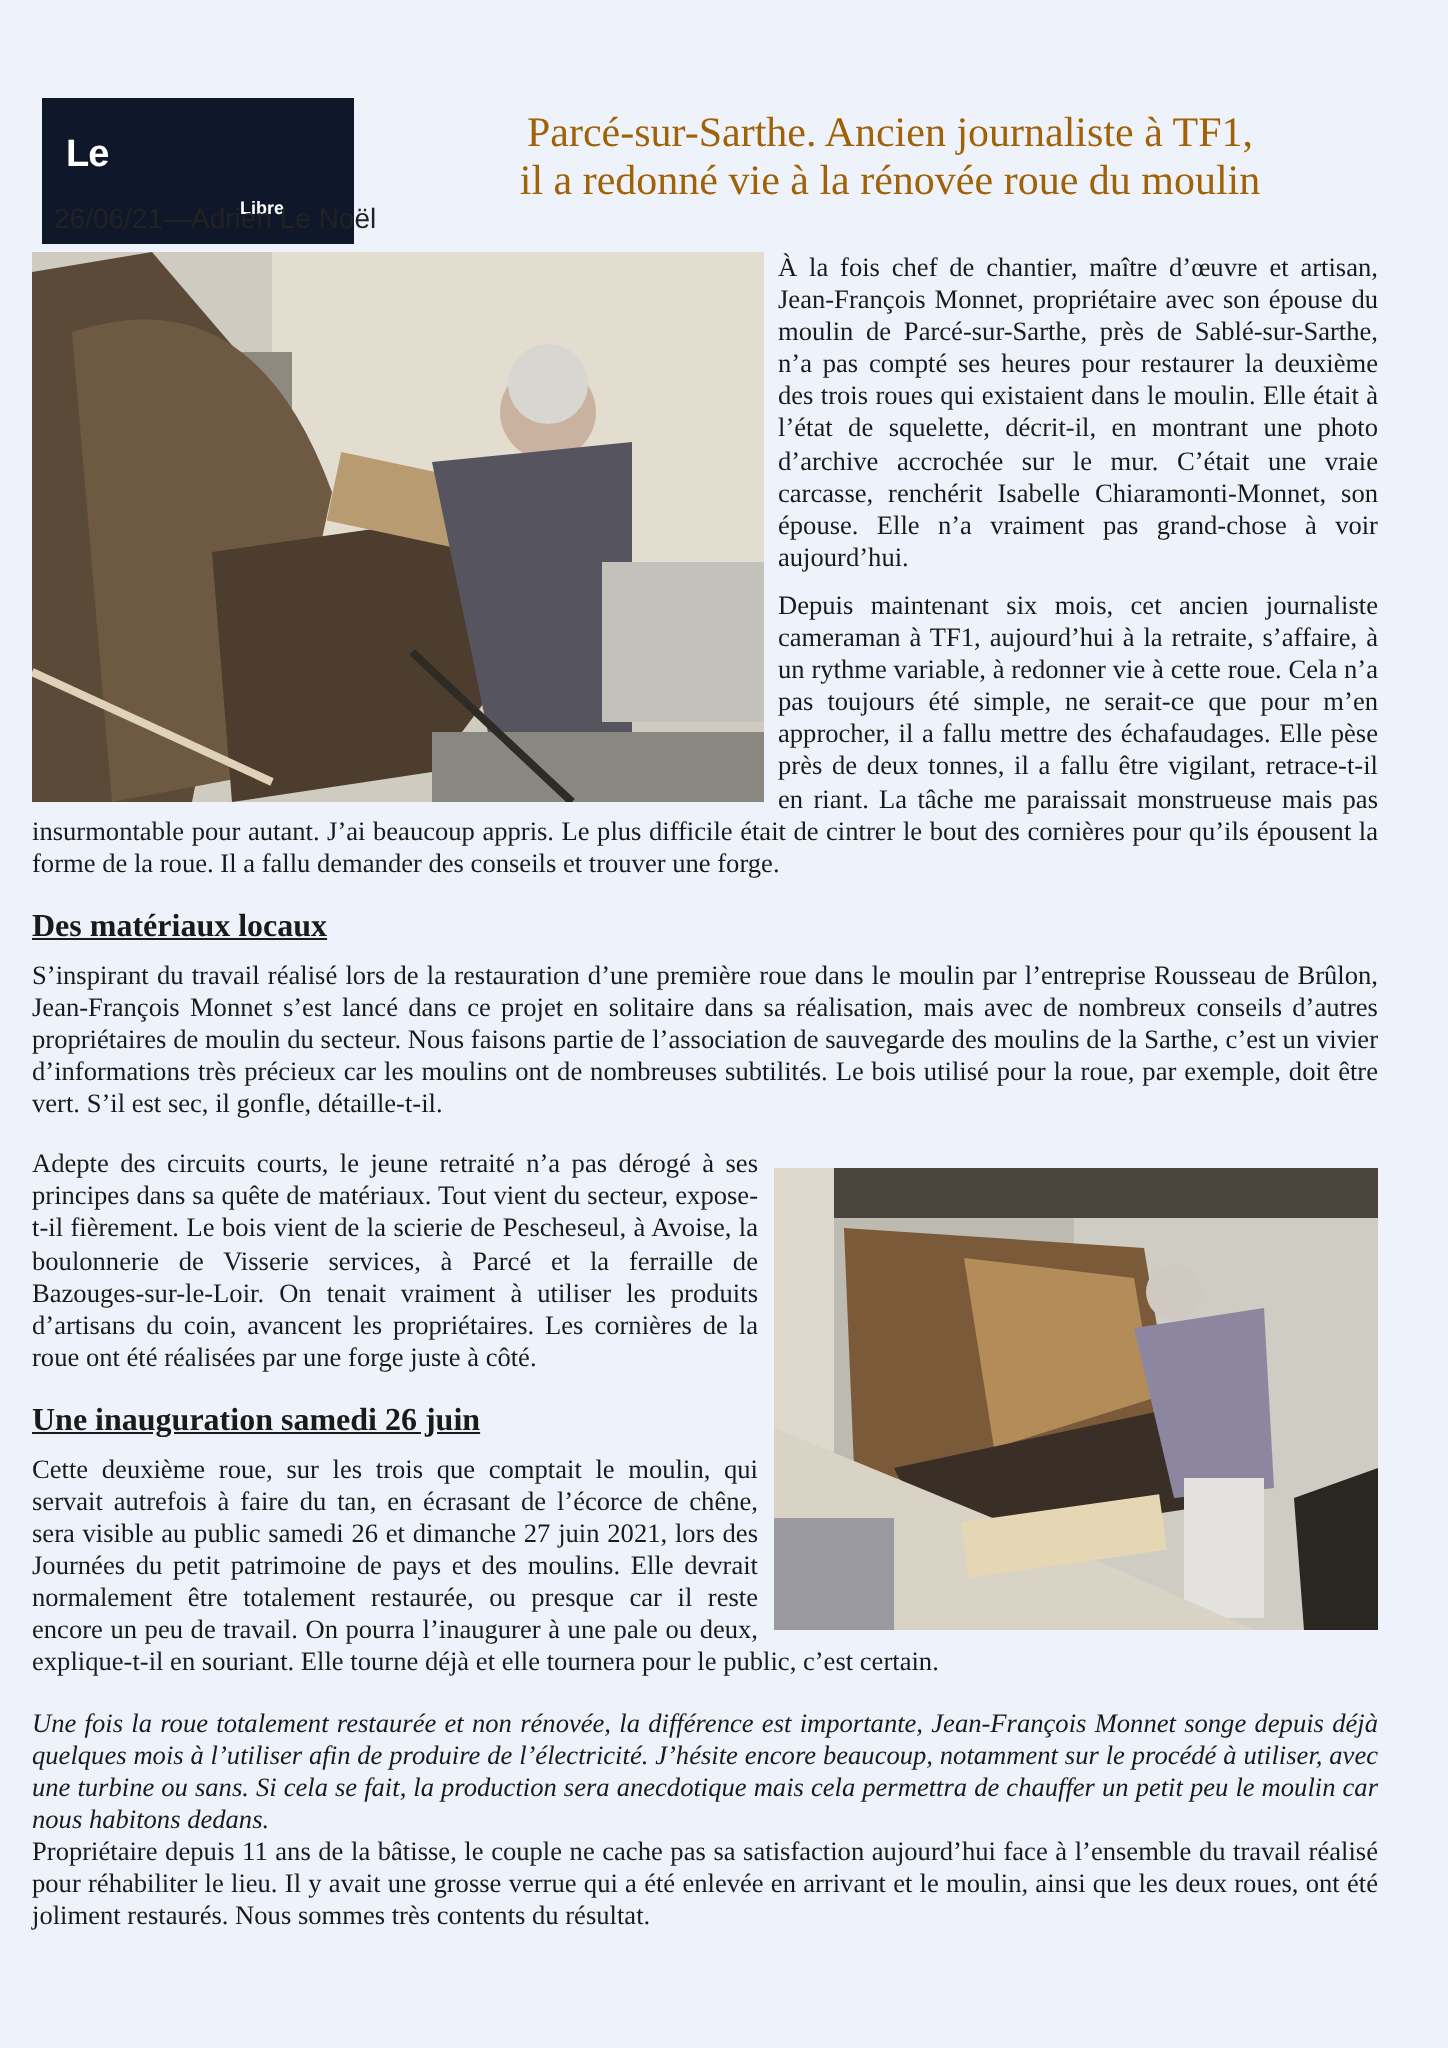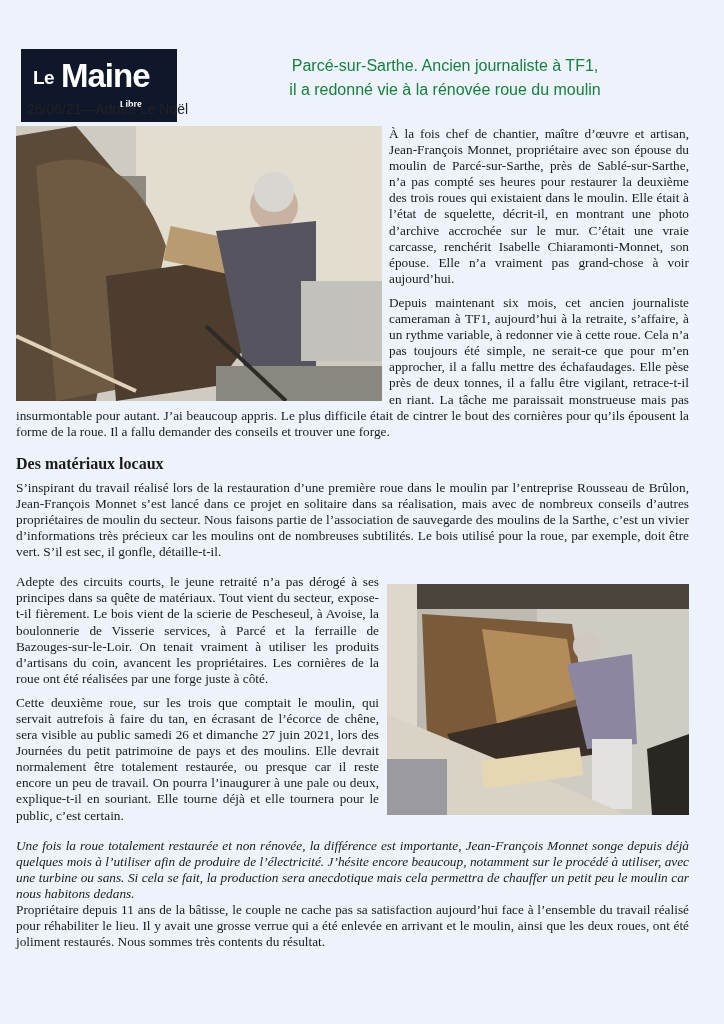--- a/index.html
+++ b/index.html
@@ -15,23 +15,23 @@
     background: #0f172a;
     color: #fff;
     font-family: Liberation Sans, sans-serif;
   }
   .logo .le { position: absolute; left: 12px; top: 18px; font-size: 19px; font-weight: bold; letter-spacing: -0.5px; }
   .logo .maine { position: absolute; left: 40px; top: 8px; font-size: 33px; font-weight: bold; letter-spacing: -1px; }
   .logo .libre { position: absolute; left: 99px; top: 50px; font-size: 9px; font-weight: bold; text-align: center; }
   .title {
     position: absolute; left: 180px; top: 54px; width: 530px;
     text-align: center;
-    color: #15803d;
-    font-family: Liberation Sans, sans-serif;
-    font-size: 16px; line-height: 24px;
+    color: #a16207;
+    font-family: Liberation Serif, serif;
+    font-size: 21px; line-height: 24px;
   }
   .byline {
     position: absolute; left: 27px; top: 101px;
     font-family: "Liberation Sans", sans-serif;
     font-size: 14px; color: #222;
   }
   .article {
     position: absolute; left: 16px; top: 126px; width: 673px;
     font-size: 13.3px; line-height: 16.1px;
     text-align: justify;
@@ -41,31 +41,30 @@
     float: left; width: 366px; height: 275px; margin: 0 7px 0 0;
     position: relative; overflow: hidden;
   }
   .photo2 {
     float: right; width: 302px; height: 231px; margin: 16px 0 6px 8px;
     position: relative; overflow: hidden;
   }
   .photo svg { width: 100%; height: 100%; display: block; }
   h2 {
     margin: 14px 0 6px 0;
-    font-size: 16px; font-weight: bold; line-height: 20px;
+    font-size: 16px; font-weight: bold; line-height: 20px; text-decoration: underline;
   }
   .tight { margin-bottom: 0 !important; font-style: italic; }
   .spaced { margin-top: 14px !important; }
 </style>
 </head>
 <body>
 
 <div class="logo">
   <span class="le">Le</span>
-  <span class="maine">Maine</span>
   <span class="libre">Libre</span>
 </div>
 
 <div class="title">
   <div>Parcé-sur-Sarthe. Ancien journaliste à TF1,</div>
   <div>il a redonné vie à la rénovée roue du moulin</div>
 </div>
 
 <div class="byline">26/06/21—Adrien Le Noël</div>
 
@@ -107,17 +106,18 @@
       <path d="M180,80 L245,70 L250,160 L200,165 Z" fill="#8c86a0"></path>
       <rect x="205" y="155" width="40" height="70" fill="#e4e2de"></rect>
       <path d="M0,130 L170,200 L240,231 L0,231 Z" fill="#d9d3c6"></path>
       <rect x="95" y="170" width="100" height="28" fill="#e6d7b4" transform="rotate(-8 145 184)"></rect>
       <rect x="0" y="175" width="60" height="56" fill="#9a9aa0"></rect>
       <path d="M260,165 L302,150 L302,231 L265,231 Z" fill="#2a2622"></path>
     </svg>
   </div>
   <p class="spaced">Adepte des circuits courts, le jeune retraité n’a pas dérogé à ses principes dans sa quête de matériaux. Tout vient du secteur, expose-t-il fièrement. Le bois vient de la scierie de Pescheseul, à Avoise, la boulonnerie de Visserie services, à Parcé et la ferraille de Bazouges-sur-le-Loir. On tenait vraiment à utiliser les produits d’artisans du coin, avancent les propriétaires. Les cornières de la roue ont été réalisées par une forge juste à côté.</p>
 
+  <h2>Une inauguration samedi 26 juin</h2>
   <p>Cette deuxième roue, sur les trois que comptait le moulin, qui servait autrefois à faire du tan, en écrasant de l’écorce de chêne, sera visible au public samedi 26 et dimanche 27 juin 2021, lors des Journées du petit patrimoine de pays et des moulins. Elle devrait normalement être totalement restaurée, ou presque car il reste encore un peu de travail. On pourra l’inaugurer à une pale ou deux, explique-t-il en souriant. Elle tourne déjà et elle tournera pour le public, c’est certain.</p>
 
   <p class="tight spaced">Une fois la roue totalement restaurée et non rénovée, la différence est importante, Jean-François Monnet songe depuis déjà quelques mois à l’utiliser afin de produire de l’électricité. J’hésite encore beaucoup, notamment sur le procédé à utiliser, avec une turbine ou sans. Si cela se fait, la production sera anecdotique mais cela permettra de chauffer un petit peu le moulin car nous habitons dedans.</p>
   <p>Propriétaire depuis 11 ans de la bâtisse, le couple ne cache pas sa satisfaction aujourd’hui face à l’ensemble du travail réalisé pour réhabiliter le lieu. Il y avait une grosse verrue qui a été enlevée en arrivant et le moulin, ainsi que les deux roues, ont été joliment restaurés. Nous sommes très contents du résultat.</p>
 </div>
 
 </body></html>

